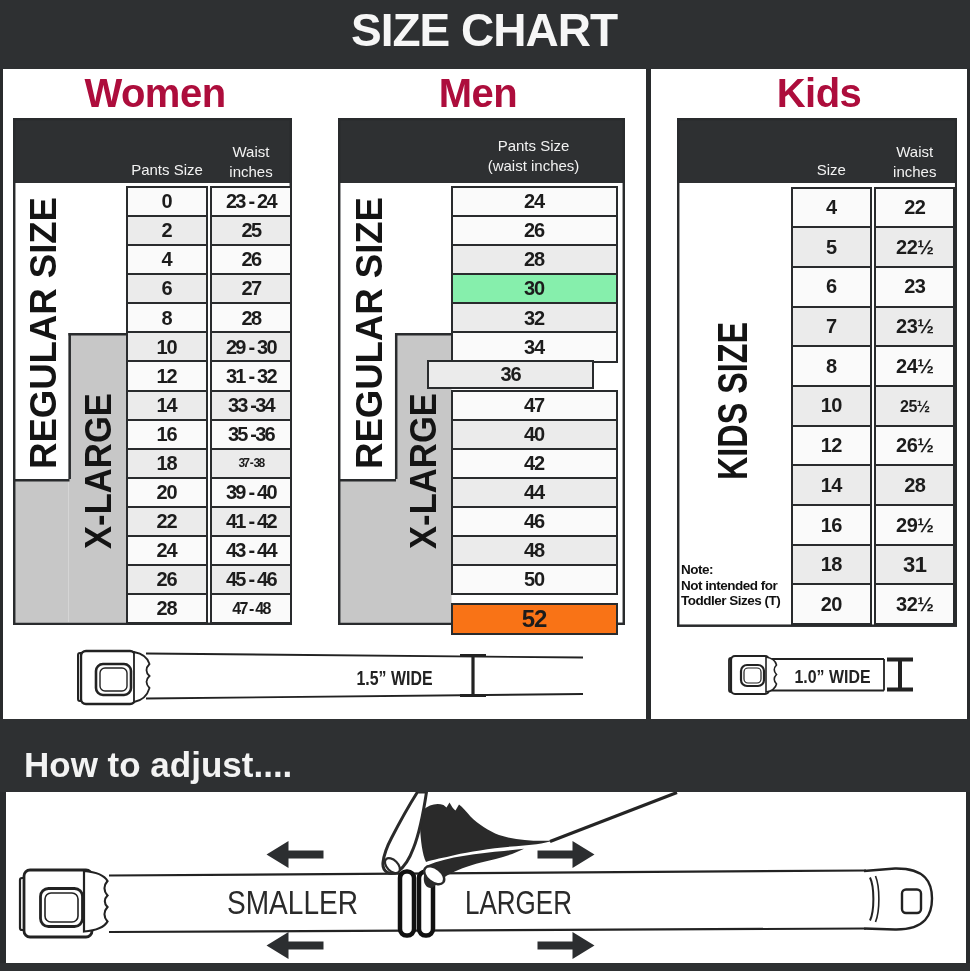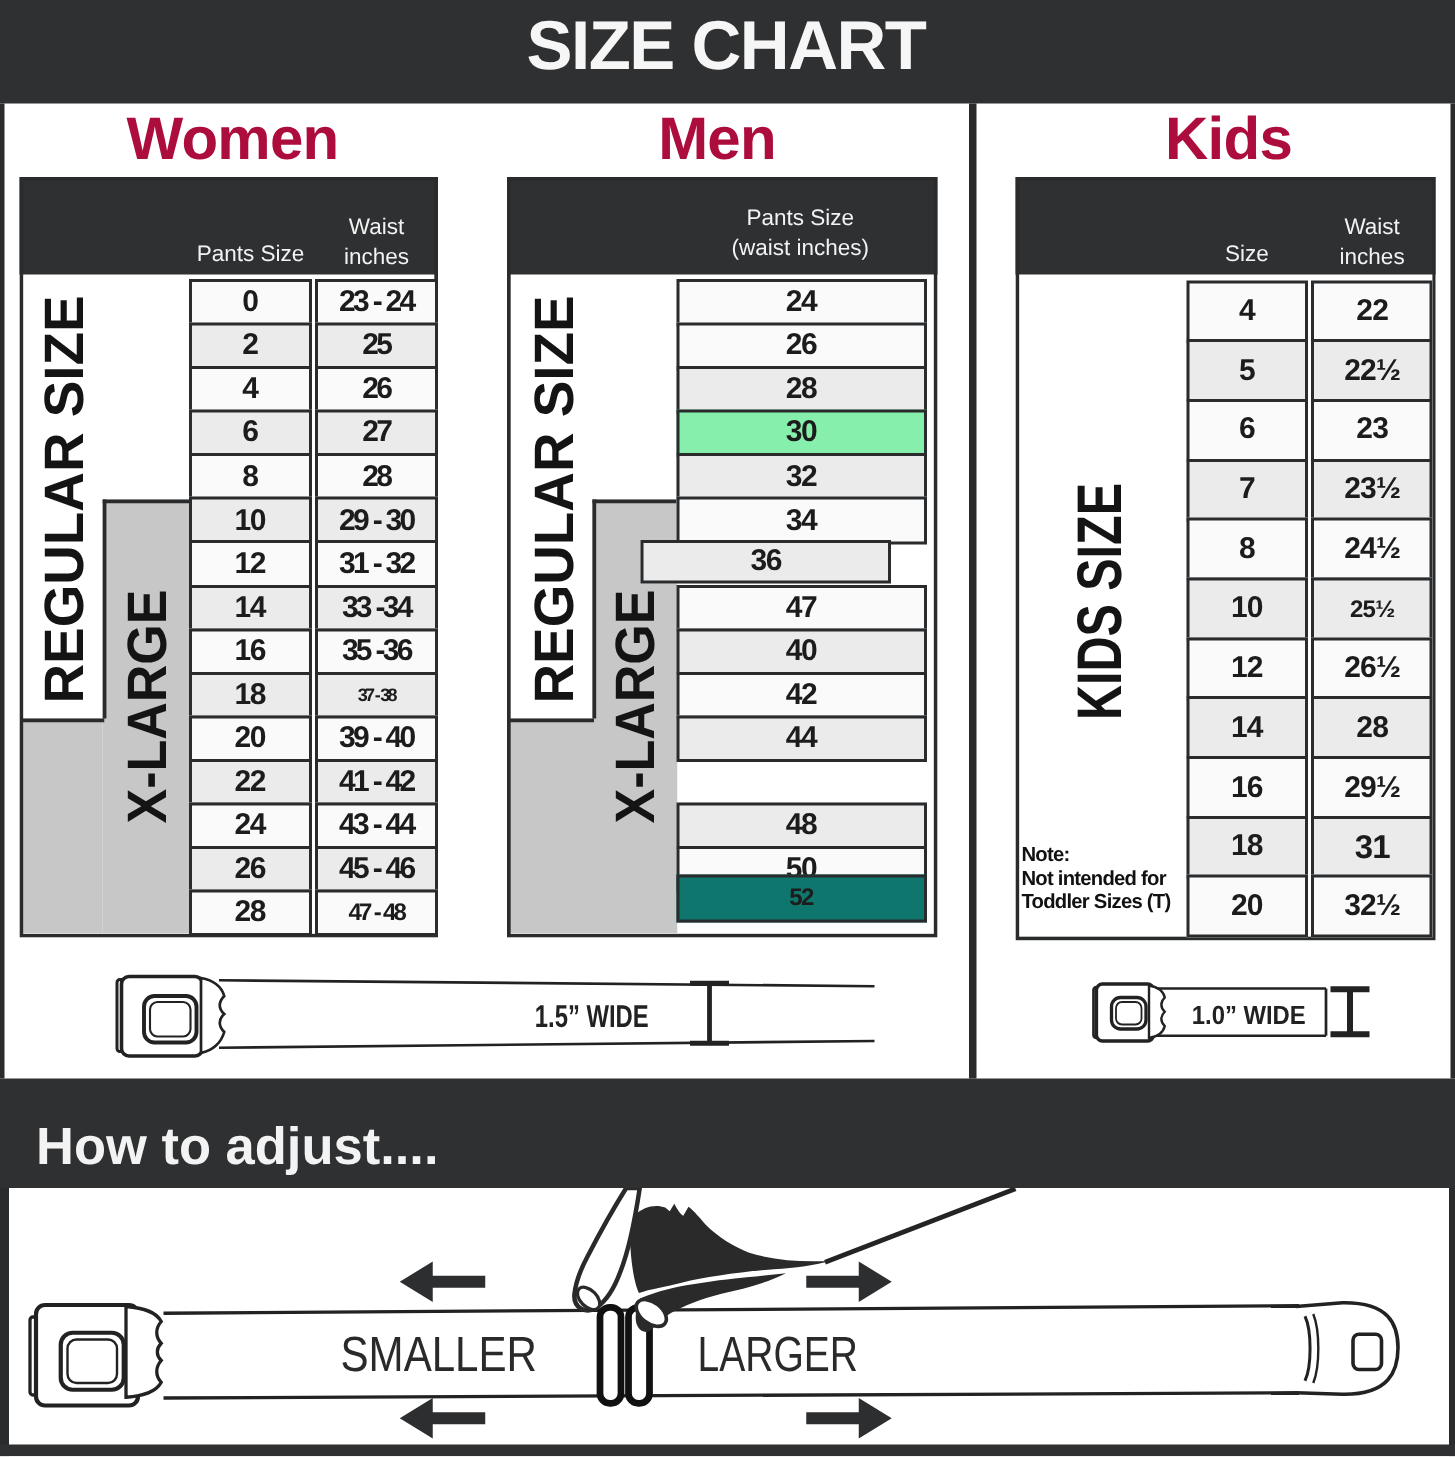--- a/index.html
+++ b/index.html
@@ -96,23 +96,24 @@
 <div class="cl" style="left:450.5px;top:215.1px;width:167px;height:31.6px;background:#fafafa;font-size:20px;letter-spacing:-1px">26</div>
 <div class="cl" style="left:450.5px;top:244.1px;width:167px;height:31.6px;background:#ebebeb;font-size:20px;letter-spacing:-1px">28</div>
 <div class="cl" style="left:450.5px;top:273.2px;width:167px;height:31.6px;background:#86efac;font-size:20px;letter-spacing:-1px">30</div>
 <div class="cl" style="left:450.5px;top:302.3px;width:167px;height:31.6px;background:#ebebeb;font-size:20px;letter-spacing:-1px">32</div>
 <div class="cl" style="left:450.5px;top:331.3px;width:167px;height:31.6px;background:#fafafa;font-size:20px;letter-spacing:-1px">34</div>
 <div class="cl" style="left:427px;top:360.4px;width:167px;height:29px;background:#ebebeb;font-size:20px;letter-spacing:-1px">36</div>
 <div class="cl" style="left:450.5px;top:389.5px;width:167px;height:31.6px;background:#fafafa;font-size:20px;letter-spacing:-1px">47</div>
 <div class="cl" style="left:450.5px;top:418.5px;width:167px;height:31.6px;background:#ebebeb;font-size:20px;letter-spacing:-1px">40</div>
 <div class="cl" style="left:450.5px;top:447.6px;width:167px;height:31.6px;background:#fafafa;font-size:20px;letter-spacing:-1px">42</div>
 <div class="cl" style="left:450.5px;top:476.7px;width:167px;height:31.6px;background:#ebebeb;font-size:20px;letter-spacing:-1px">44</div>
+<div class="cl" style="left:450.5px;top:505.7px;width:167px;height:31.6px;background:#fafafa;font-size:20px;letter-spacing:-1px">46</div>
 <div class="cl" style="left:450.5px;top:534.8px;width:167px;height:31.6px;background:#ebebeb;font-size:20px;letter-spacing:-1px">48</div>
 <div class="cl" style="left:450.5px;top:563.9px;width:167px;height:31.6px;background:#fafafa;font-size:20px;letter-spacing:-1px">50</div>
-<div class="cl" style="left:450.5px;top:583px;width:167px;height:31.6px;background:#0f766e;font-size:16px;letter-spacing:-1px">52</div>
+<div class="cl" style="left:450.5px;top:603px;width:167px;height:31.6px;background:#f97316;font-size:24px;letter-spacing:-1px">52</div>
 
 <div style="left:676.5px;top:118px;width:280.5px;height:65px;background:#2e3032;"></div>
 
 <div class="hd" style="left:791px;top:160px;width:80.5px;">Size</div>
 
 <div class="hd" style="left:874px;top:142px;width:81.5px;">Waist<br>inches</div>
 
 <svg style="left:676.5px;top:118px;" width="280.5" height="509" viewBox="0 0 280.5 509">
 <text x="55.5" y="283" transform="rotate(-90 55.5 283)" text-anchor="middle" dominant-baseline="central" font-family="Liberation Sans" font-weight="bold" font-size="42" fill="#141414" textLength="158" lengthAdjust="spacingAndGlyphs">KIDS SIZE</text>
 <rect x="1.2" y="1.2" width="278" height="506.5" fill="none" stroke="#292b2d" stroke-width="2.5"></rect>

